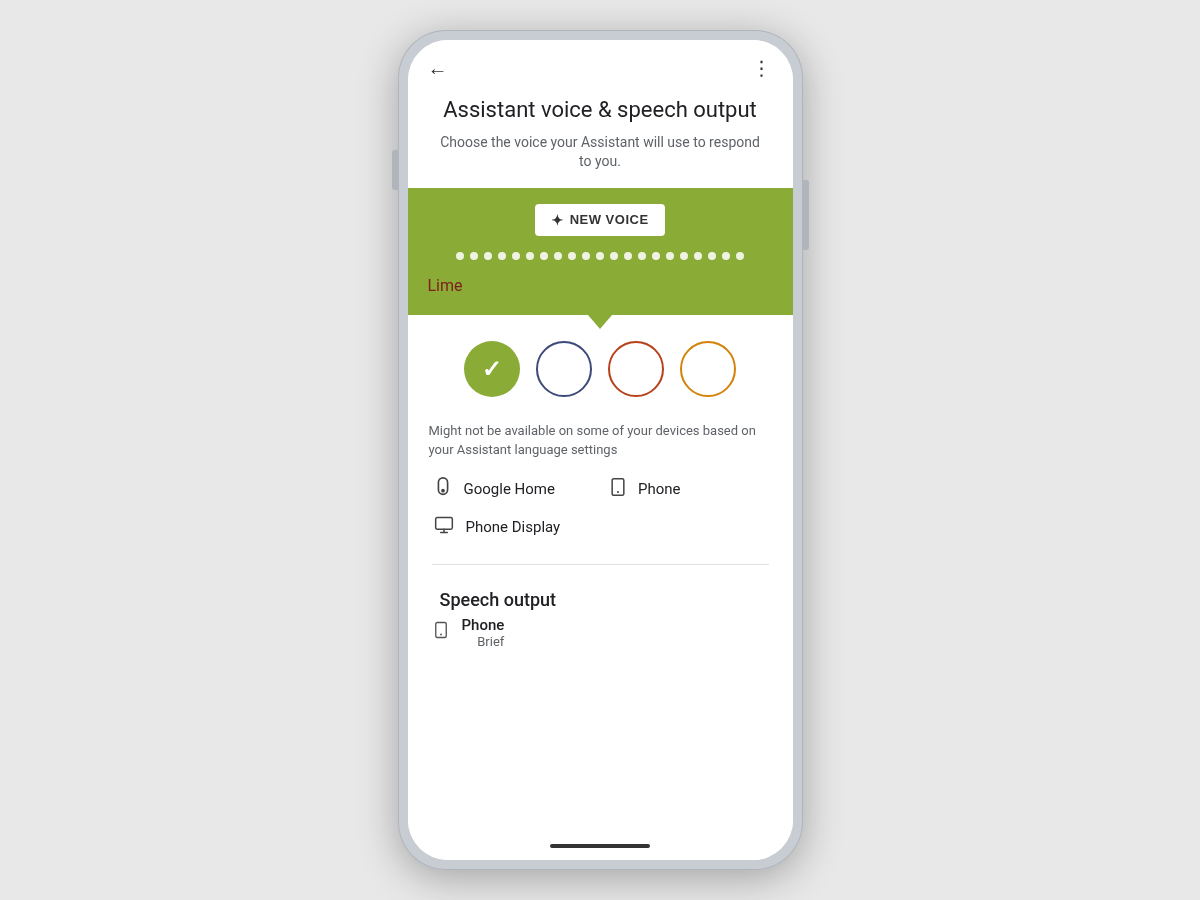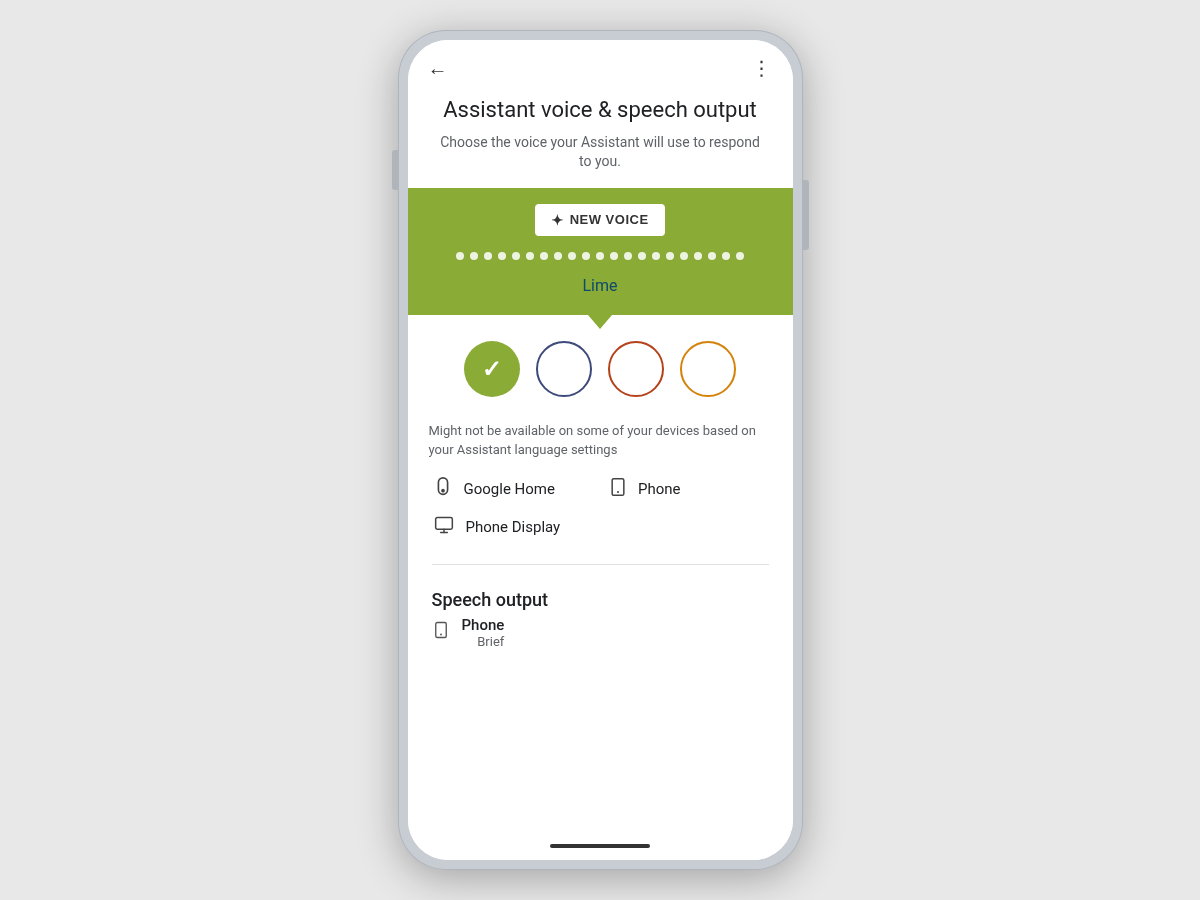--- a/index.html
+++ b/index.html
@@ -140,22 +140,22 @@
 
     .dot {
       width: 8px;
       height: 8px;
       border-radius: 50%;
       background: white;
       opacity: 0.85;
     }
 
     .voice-name-label {
-      text-align: center;
-      color: #0c4a6e;
+      text-align: left;
+      color: #7f1d1d;
       font-size: 16px;
       font-weight: 400;
       margin-top: 16px;
     }
 
     
     .color-picker-area {
       background: white;
       padding: 12px 20px 16px;
       display: flex;
@@ -256,20 +256,21 @@
     
     .speech-output-section {
       padding: 16px 24px 12px;
     }
 
     .section-title {
       font-size: 18px;
       font-weight: 500;
       color: #202124;
       margin-bottom: 6px;
+      margin-left: 8px;
     }
 
     .section-subtitle {
       font-size: 13px;
       color: #5f6368;
       margin-bottom: 14px;
     }
 
     .speech-device-item {
       display: flex;

